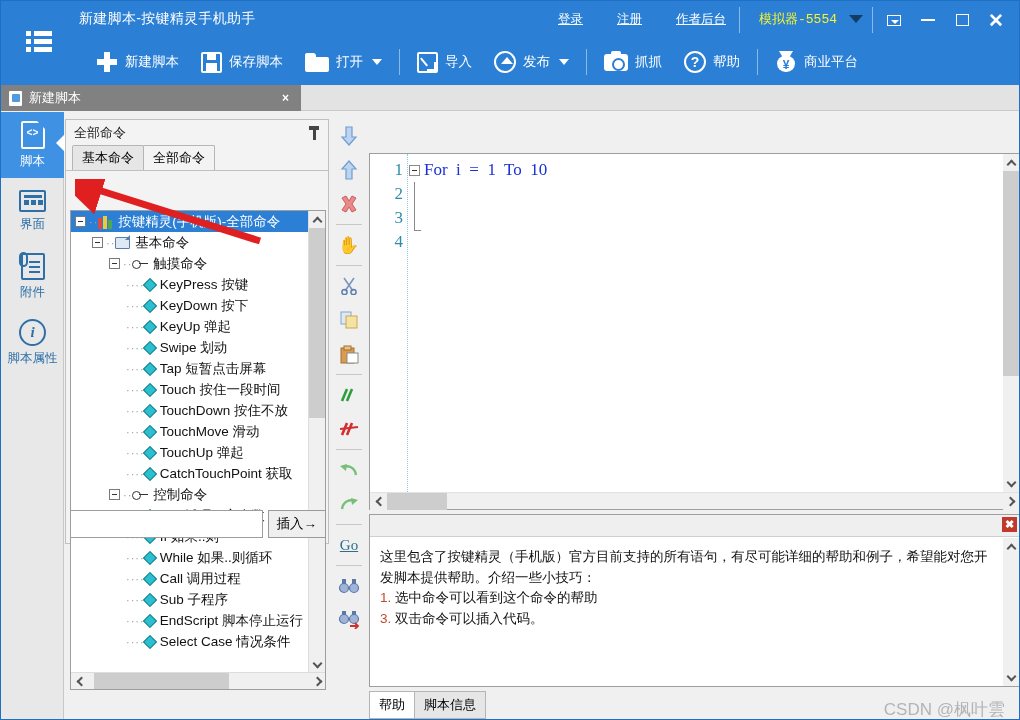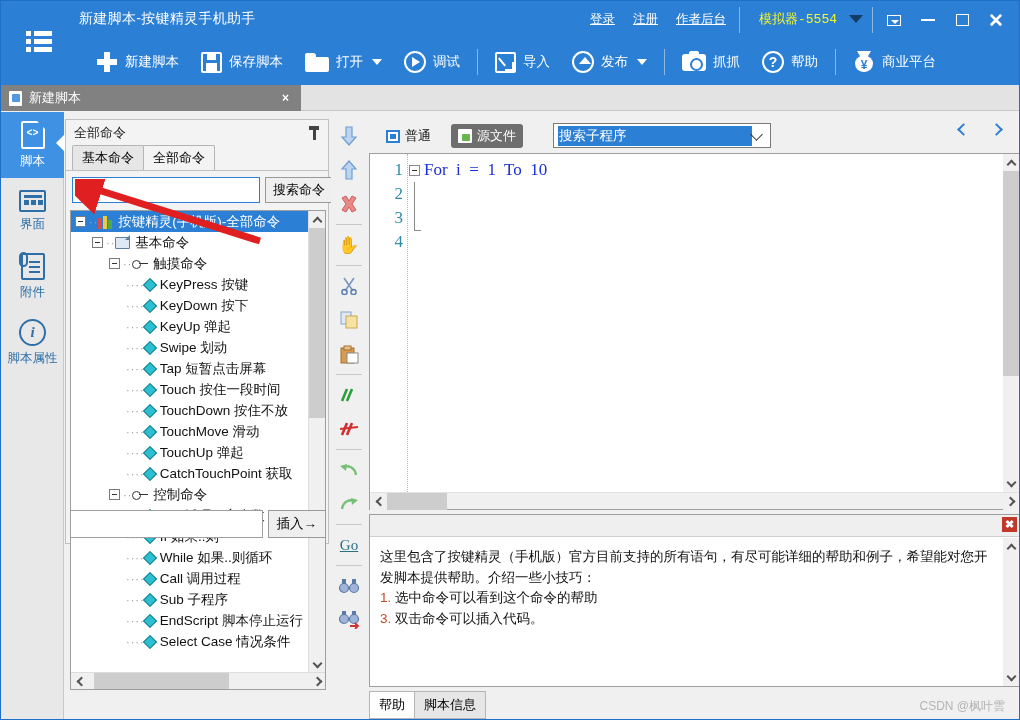--- a/index.html
+++ b/index.html
@@ -36,21 +36,21 @@
   .ham-row { display: flex; align-items: center; margin: 3px 0; }
   .ham-dot { width: 5px; height: 5px; background: #fff; margin-right: 3px; }
   .ham-bar { flex: 1; height: 5px; background: #fff; }
 
   .app-title {
     position: absolute; left: 78px; top: 9px;
     color: #ffffff; font-size: 14px; letter-spacing: .3px;
   }
   .title-links {
     position: absolute; right: 295px; top: 10px;
-    display: flex; gap: 18px; align-items: center;
+    display: flex; gap: 34px; align-items: center;
   }
   .title-links a {
     color: #ffffff; font-size: 12.5px; text-decoration: underline; cursor: pointer;
   }
   .title-sep {
     position: absolute; right: 281px; top: 6px;
     width: 1px; height: 26px; background: rgba(255,255,255,.45);
   }
   .emu {
     position: absolute; right: 158px; top: 9px;
@@ -503,21 +503,21 @@
   .bottom-tabs {
     position: absolute; left: 368px; top: 688px; width: 652px; height: 30px;
     background: #f0f0f0; display: flex; align-items: flex-start; padding-top: 2px;
   }
   .btab {
     padding: 4px 9px; font-size: 13px; cursor: pointer;
     border: 1px solid #b5b5b5; background: #fff; margin-right: -1px;
   }
   .btab.active { background: #e6e6e6; }
   .watermark {
-    position: absolute; right: 14px; top: 697px; color: #b4b4b4; font-size: 12px;
+    position: absolute; right: 14px; top: 697px; color: #b4b4b4; font-size: 17px;
   }
 
   
   .ann-arrow { position: absolute; left: 74px; top: 178px; width: 190px; height: 70px; pointer-events: none; }
 </style>
 </head>
 <body>
 
 <div id="app">
 
@@ -577,24 +577,20 @@
     </div>
     <div class="rb">
       <span class="ic ic-save"></span>
       <span>保存脚本</span>
     </div>
     <div class="rb">
       <span class="ic ic-folder"></span>
       <span>打开</span>
       <span class="rb-caret"></span>
     </div>
-    <div class="rb">
-      <span class="ic ic-play"></span>
-      <span>调试</span>
-    </div>
     <div class="rb-sep"></div>
     <div class="rb">
       <span class="ic ic-import"></span>
       <span>导入</span>
     </div>
     <div class="rb">
       <span class="ic ic-publish"></span>
       <span>发布</span>
       <span class="rb-caret"></span>
     </div>
@@ -661,24 +657,20 @@
     <div class="cmd-header">
       <span>全部命令</span>
       <span class="pin-icon"></span>
     </div>
 
     <div class="cmd-tabs">
       <div class="cmd-tab">基本命令</div>
       <div class="cmd-tab active">全部命令</div>
     </div>
 
-    <div class="cmd-searchrow">
-      <input class="cmd-search-input" type="text" value="??" style="">
-      <button class="cmd-search-btn">搜索命令</button>
-    </div>
 
     <div class="tree-wrap">
       <div class="tree" id="tree">
           <div class="tnode selected">
             <span class="indent" style="width:4px"></span>
             <span class="tog"></span>
             <span class="dots">··</span>
             <span class="t-ico ico-books">
               <i></i>
               <i></i>
@@ -930,38 +922,20 @@
       <svg width="22" height="18" viewBox="0 0 22 18">
           <circle cx="6" cy="8" r="4.5" fill="#9fb4d8" stroke="#5c7aa8" stroke-width="1.2"></circle>
           <circle cx="16" cy="8" r="4.5" fill="#9fb4d8" stroke="#5c7aa8" stroke-width="1.2"></circle>
           <rect x="4" y="0" width="4" height="4" fill="#5c7aa8"></rect>
           <rect x="14" y="0" width="4" height="4" fill="#5c7aa8"></rect>
           <path d="M12 15 h8 M17 12 l3 3 l-3 3" stroke="#d03030" stroke-width="1.8" fill="none"></path>
         </svg>
     </div>
   </div>
 
-  <div class="editor-toolbar">
-    <div class="mode-btn normal">
-      <span class="ic-normal"></span>
-      <span>普通</span>
-    </div>
-    <div class="mode-btn source">
-      <span class="ic-source"></span>
-      <span>源文件</span>
-    </div>
-    <div class="subsearch">
-      <span class="subsearch-text">搜索子程序</span>
-      <span class="subsearch-caret"></span>
-    </div>
-    <div class="nav-arrows">
-      <span class="nav-chev l"></span>
-      <span class="nav-chev r"></span>
-    </div>
-  </div>
 
   <div class="code-area">
     <div class="gutter" id="gutter">
         <div>1</div>
         <div>2</div>
         <div>3</div>
         <div>4</div>
       </div>
     <div class="code-lines" id="codelines">
         <div class="code-line"><span class="fold-box"></span><span>For  i  =  1  To  10</span></div>

